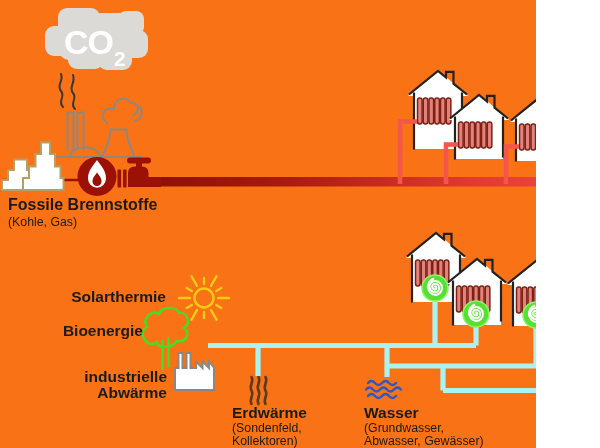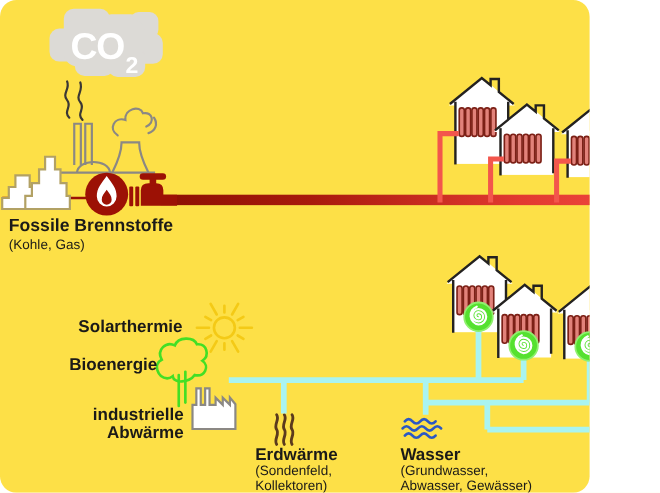--- a/index.html
+++ b/index.html
@@ -1,17 +1,17 @@
 <!DOCTYPE html>
 <html style="--dark-red: #9c1105; --pipe-red-light: #f14b41; --riser-red: #f3564c; --radiator-fill: #e2827a; --radiator-stroke: #7c2016; --cyan: #a9f4f1; --green: #43df25; --spiral-green: #55e12f; --sun-yellow: #f4ca16; --brown: #5b3a1d; --water-blue: #2b58c4; --cloud-gray: #dcdad6; --outline-gray: #8b8884; --smoke-dark: #3b3734; --house-black: #242220; --coal-tan: #b2a164; --text-black: #1b1a18;"><head>
 <meta charset="utf-8">
 <style>
   html,body{margin:0;padding:0;background:#fff;}
-  #stage{position:relative;width:536px;height:448px;background:#fde047;overflow:hidden;
-         font-family:"Liberation Sans",sans-serif;border-radius:15px;}
+  #stage{position:relative;width:536px;height:448px;background:#f97316;overflow:hidden;
+         font-family:"Liberation Sans",sans-serif;}
   svg{display:block;}
   .white-fill{fill:#fff;stroke:none;}
   .stroke-black{stroke:var(--house-black,#242220);stroke-width:2.2;fill:none;stroke-linejoin:miter;}
   .riser{stroke:var(--riser-red,#f3564c);stroke-width:4.6;fill:none;}
   .cyan{stroke:var(--cyan,#a9f4f1);stroke-width:5.2;fill:none;}
   .radiator-bar{fill:var(--radiator-fill,#e2827a);stroke:var(--radiator-stroke,#7c2016);stroke-width:1.5;}
   .spiral-circle{fill:var(--spiral-green,#55e12f);stroke:#8ff06e;stroke-width:1.6;}
   .spiral-path{stroke:#fff;stroke-width:2;fill:none;stroke-linecap:round;}
   .gray-line{stroke:var(--outline-gray,#8b8884);stroke-width:2;fill:none;}
   .gray-fill-line{stroke:var(--outline-gray,#8b8884);stroke-width:2;fill:#fff;}

